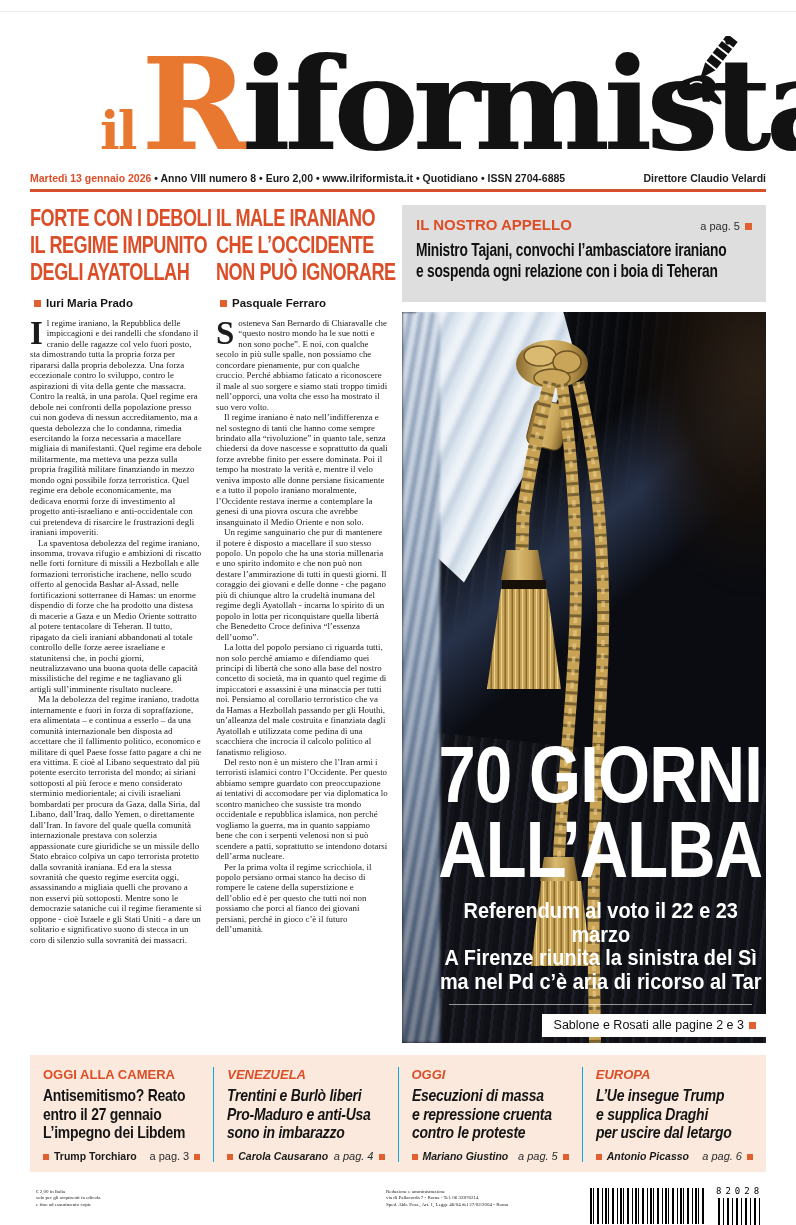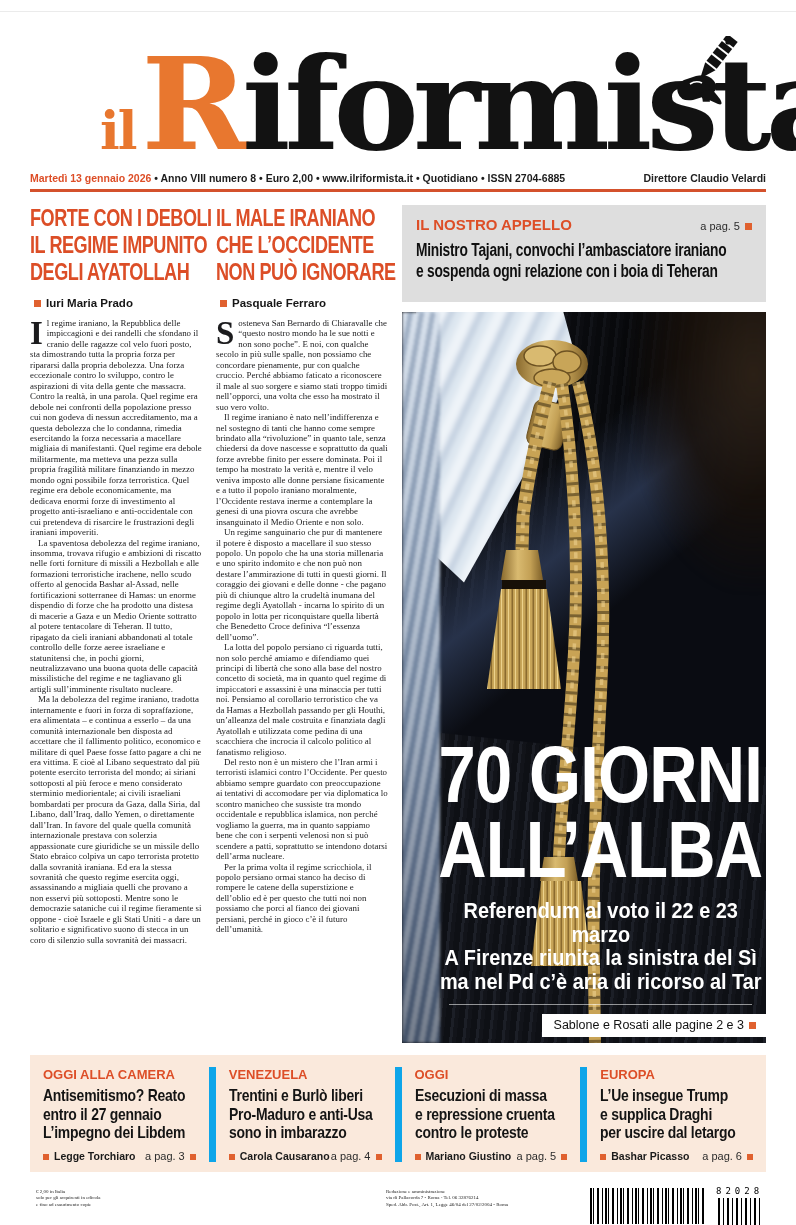--- a/index.html
+++ b/index.html
@@ -74,21 +74,21 @@
   .hero-sub{margin-top:13px;color:#fff;font-weight:bold;font-size:21.5px;line-height:23.5px;
             text-align:center;width:108%;margin-left:-4%;transform:scaleX(0.926);}
   .hero-div{margin:10px 14px 9px;border-top:1px solid rgba(255,255,255,.55);}
   .hero-byrow{display:flex;justify-content:flex-end;}
   .hero-byline{background:#fff;padding:4px 10px 5px 12px;font-size:12.5px;color:#111;}
   .hero-byline b{font-weight:normal;}
 
   
   .strip{margin-top:12px;background:#fae9dc;display:flex;padding:12px 0 10px;}
   .strip-item{flex:1;padding:0 13px;min-width:0;}
-  .strip-item + .strip-item{border-left:7px solid #0ea5e9;}
+  .strip-item + .strip-item{border-left:1px solid #0ea5e9;font-style:italic;}
   .strip-kicker{color:#dd4e27;font-weight:bold;font-size:13px;margin-bottom:5px;}
   .strip-title{font-weight:bold;font-size:17px;line-height:18.5px;color:#141414;
                letter-spacing:-0.3px;width:122%;transform:scaleX(0.82);transform-origin:0 0;}
   .strip-title div{white-space:nowrap;}
   .strip-author{margin-top:7px;display:flex;justify-content:space-between;align-items:baseline;
                 font-size:10.5px;}
   .strip-author .name{font-weight:bold;white-space:nowrap;}
   .strip-author .sq{width:6px;height:6px;}
 
   
@@ -257,21 +257,21 @@
   <div class="strip">
 
     <div class="strip-item">
       <div class="strip-kicker">OGGI ALLA CAMERA</div>
       <div class="strip-title">
         <div>Antisemitismo? Reato</div>
         <div>entro il 27 gennaio</div>
         <div>L’impegno dei Libdem</div>
       </div>
       <div class="strip-author">
-        <span class="name"><span class="sq"></span><span>Legge Torchiaro</span></span>
+        <span class="name"><span class="sq"></span><span>Trump Torchiaro</span></span>
         <span class="pageref"><span>a pag. 3</span><span class="sq after"></span></span>
       </div>
     </div>
 
     <div class="strip-item">
       <div class="strip-kicker">VENEZUELA</div>
       <div class="strip-title">
         <div>Trentini e Burlò liberi</div>
         <div>Pro-Maduro e anti-Usa</div>
         <div>sono in imbarazzo</div>
@@ -296,21 +296,21 @@
     </div>
 
     <div class="strip-item">
       <div class="strip-kicker">EUROPA</div>
       <div class="strip-title">
         <div>L’Ue insegue Trump</div>
         <div>e supplica Draghi</div>
         <div>per uscire dal letargo</div>
       </div>
       <div class="strip-author">
-        <span class="name"><span class="sq"></span><span>Bashar Picasso</span></span>
+        <span class="name"><span class="sq"></span><span>Antonio Picasso</span></span>
         <span class="pageref"><span>a pag. 6</span><span class="sq after"></span></span>
       </div>
     </div>
 
   </div>
 
   <div class="footer">
     <div class="colophon colo-left">
       <div>€ 2,00 in Italia</div>
       <div>solo per gli acquirenti in edicola</div>

